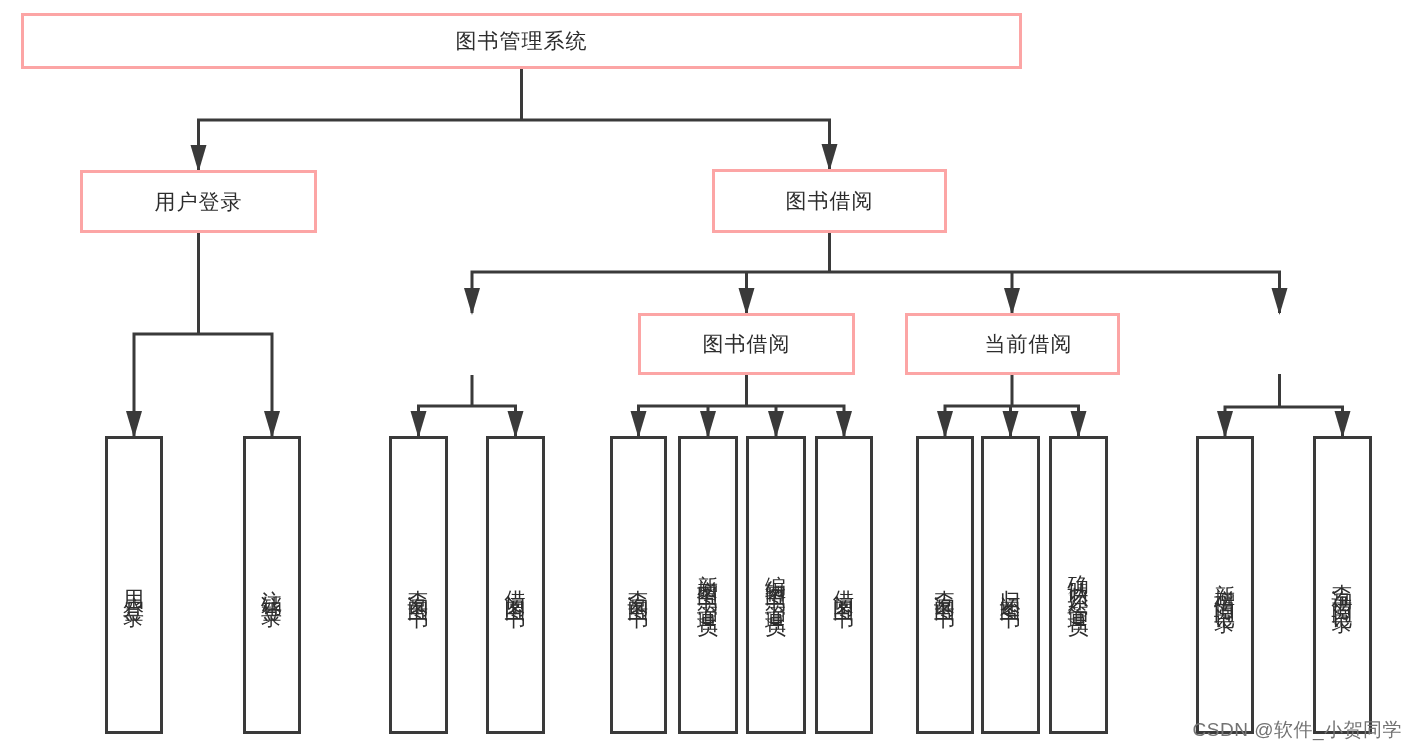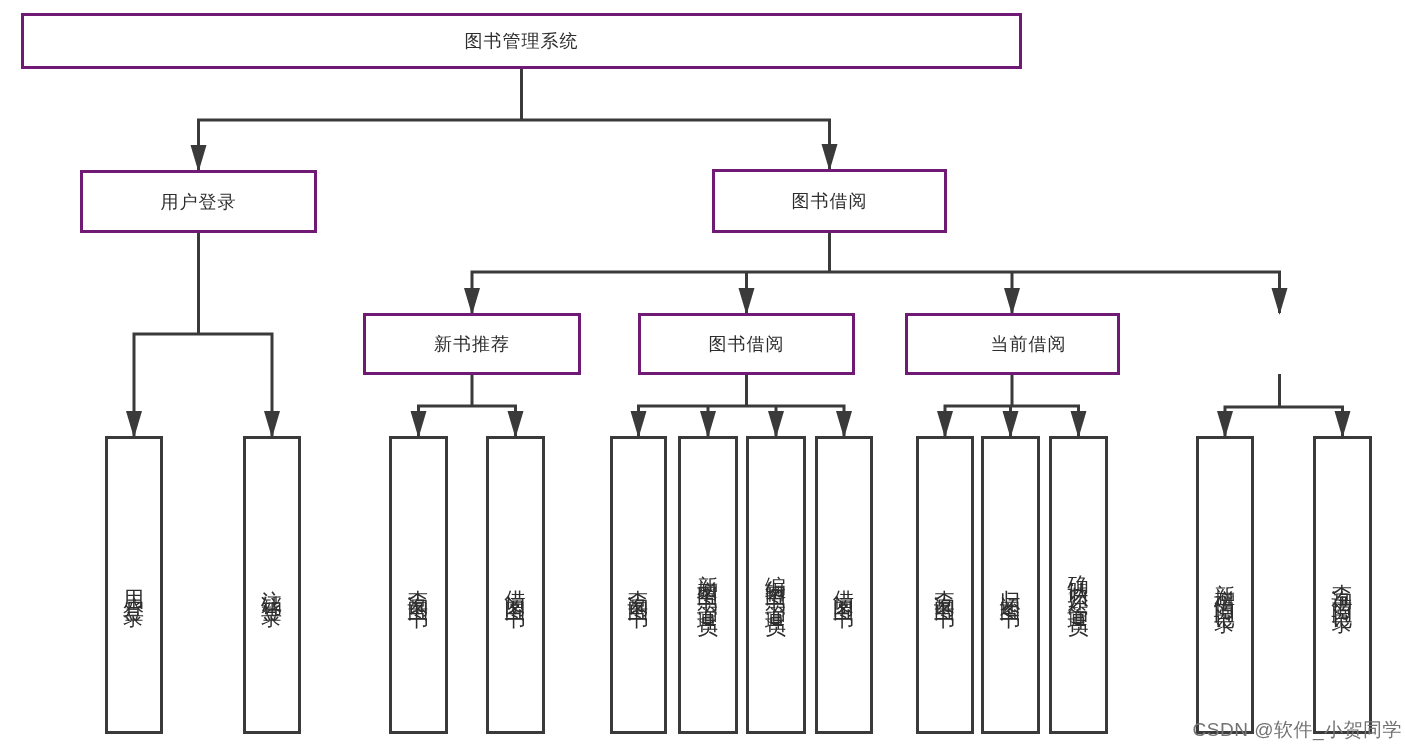--- a/index.html
+++ b/index.html
@@ -7,24 +7,24 @@
     position:relative;
     width:1405px;height:747px;
     background:#ffffff;
     font-family:"Liberation Sans","DejaVu Sans",sans-serif;
     overflow:hidden;
   }
   #wires{position:absolute;left:0;top:0;width:1405px;height:747px;}
   .hnode{
     position:absolute;
     box-sizing:border-box;
-    border:3px solid #701a75;
+    border:3px solid #fca5a5;
     background:#ffffff;
     display:flex;align-items:center;justify-content:center;
-    font-size:18px;color:#2d2d2d;
+    font-size:21px;color:#2d2d2d;
     letter-spacing:1px;
     white-space:nowrap;
   }
   .vnode{
     position:absolute;
     box-sizing:border-box;
     border:3px solid #3a3a3a;
     background:#ffffff;
     top:436px;height:298px;
     display:flex;align-items:center;justify-content:center;
@@ -107,21 +107,20 @@
       <polygon points="1225,438 1217,411 1233,411"></polygon>
       <polygon points="1342.5,438 1334.5,411 1350.5,411"></polygon>
     </g>
   </svg>
 
   <div class="hnode" style="left:21px;top:13px;width:1001px;height:56px;">图书管理系统</div>
 
   <div class="hnode" style="left:80px;top:170px;width:237px;height:63px;">用户登录</div>
   <div class="hnode" style="left:712px;top:169px;width:235px;height:64px;">图书借阅</div>
 
-  <div class="hnode" style="left:363px;top:313px;width:218px;height:62px;">新书推荐</div>
   <div class="hnode" style="left:638px;top:313px;width:217px;height:62px;">图书借阅</div>
   <div class="hnode" style="left:905px;top:313px;width:215px;height:62px;padding-left:32px;">当前借阅</div>
 
   <div class="vnode" style="left:105px;width:58px;">
     <span class="vtext">用户登录</span>
   </div>
   <div class="vnode" style="left:243px;width:58px;">
     <span class="vtext">注销登录</span>
   </div>
 

